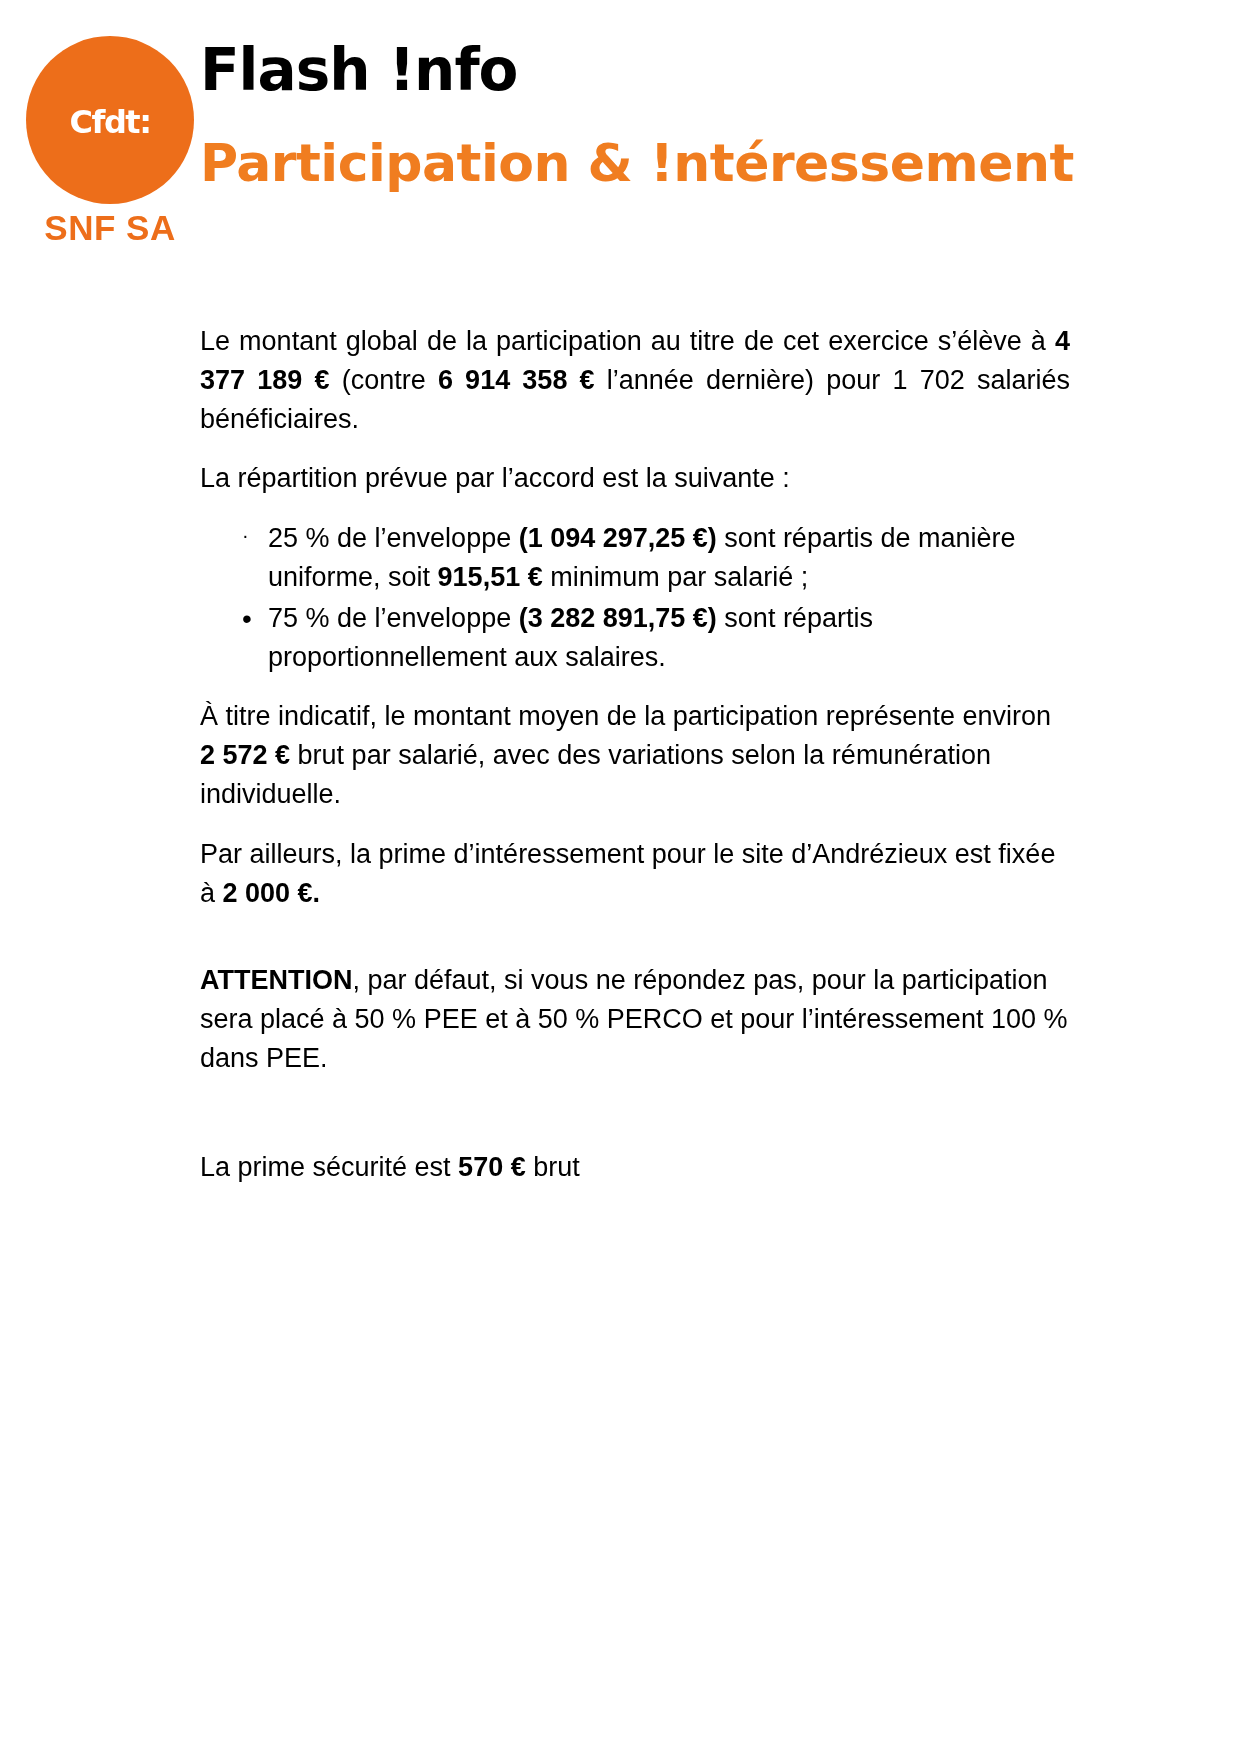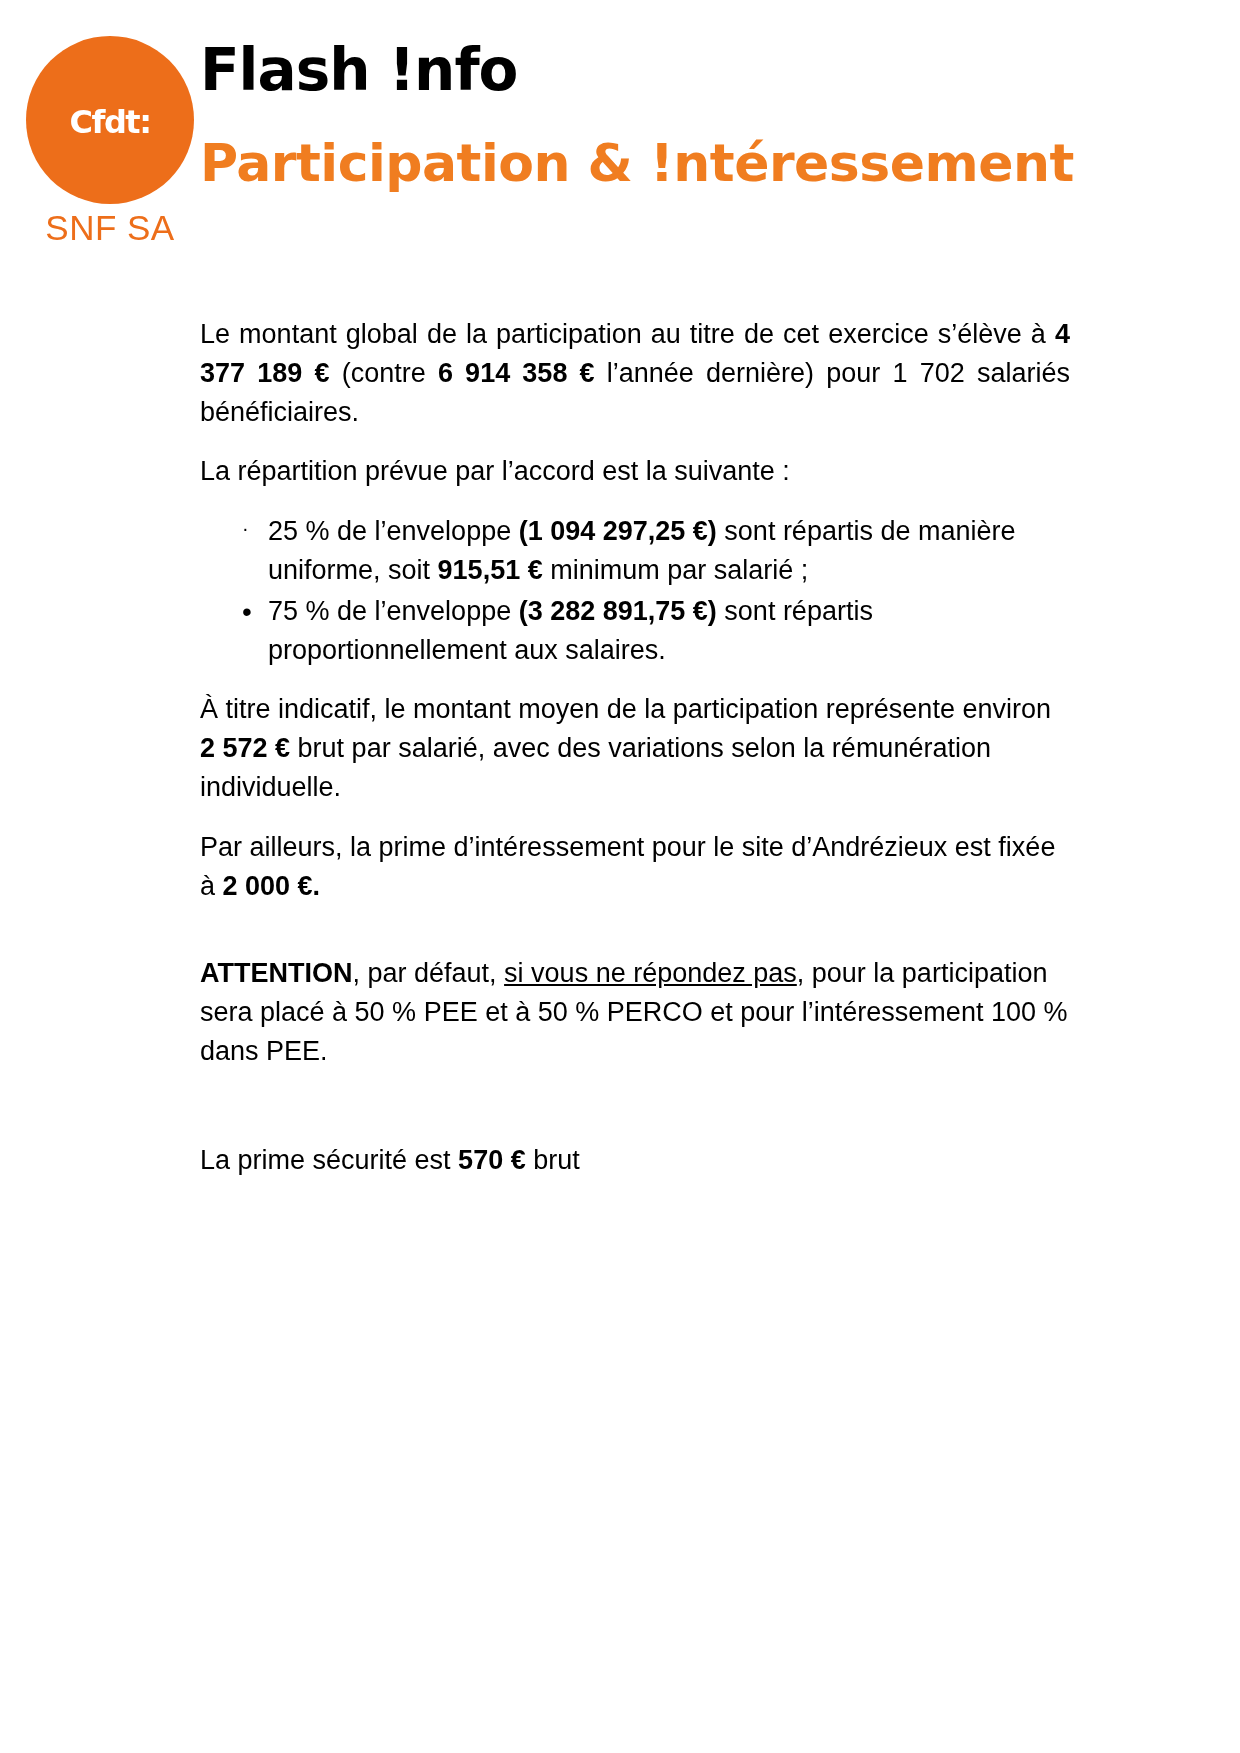--- a/index.html
+++ b/index.html
@@ -58,21 +58,21 @@
     font-size: 32px;
     letter-spacing: -1.5px;
     line-height: 1;
     transform: translateY(2px);
   }
 
   .logo-sub {
     margin-top: 6px;
     color: #ED6E1A;
     font-family: "Liberation Sans", sans-serif;
-    font-weight: normal;
+    font-weight: bold;
     font-size: 35px;
     letter-spacing: 0.5px;
     line-height: 1;
   }
 
   .title-block {
     position: absolute;
     left: 200px;
     top: 40px;
     width: 1010px;
@@ -97,21 +97,21 @@
     letter-spacing: -0.5px;
     color: #F07D20;
     white-space: nowrap;
     margin: 34px 0 0 0;
   }
 
   
   .content {
     position: absolute;
     left: 200px;
-    top: 315px;
+    top: 322px;
     width: 870px;
     font-size: 27px;
     line-height: 1.45;
     color: #000000;
   }
 
   .para {
     margin: 0 0 20px 0;
     text-align: left;
   }
@@ -157,21 +157,20 @@
   .bullet-marker.large {
     font-size: 28px;
     top: 0px;
   }
 
   b, .bold {
     font-weight: bold;
   }
 
   .underline {
-    text-decoration: underline;
   }
 </style>
 </head>
 <body>
 
 <div class="page">
 
   <div class="header">
 
     <div class="logo-block">

